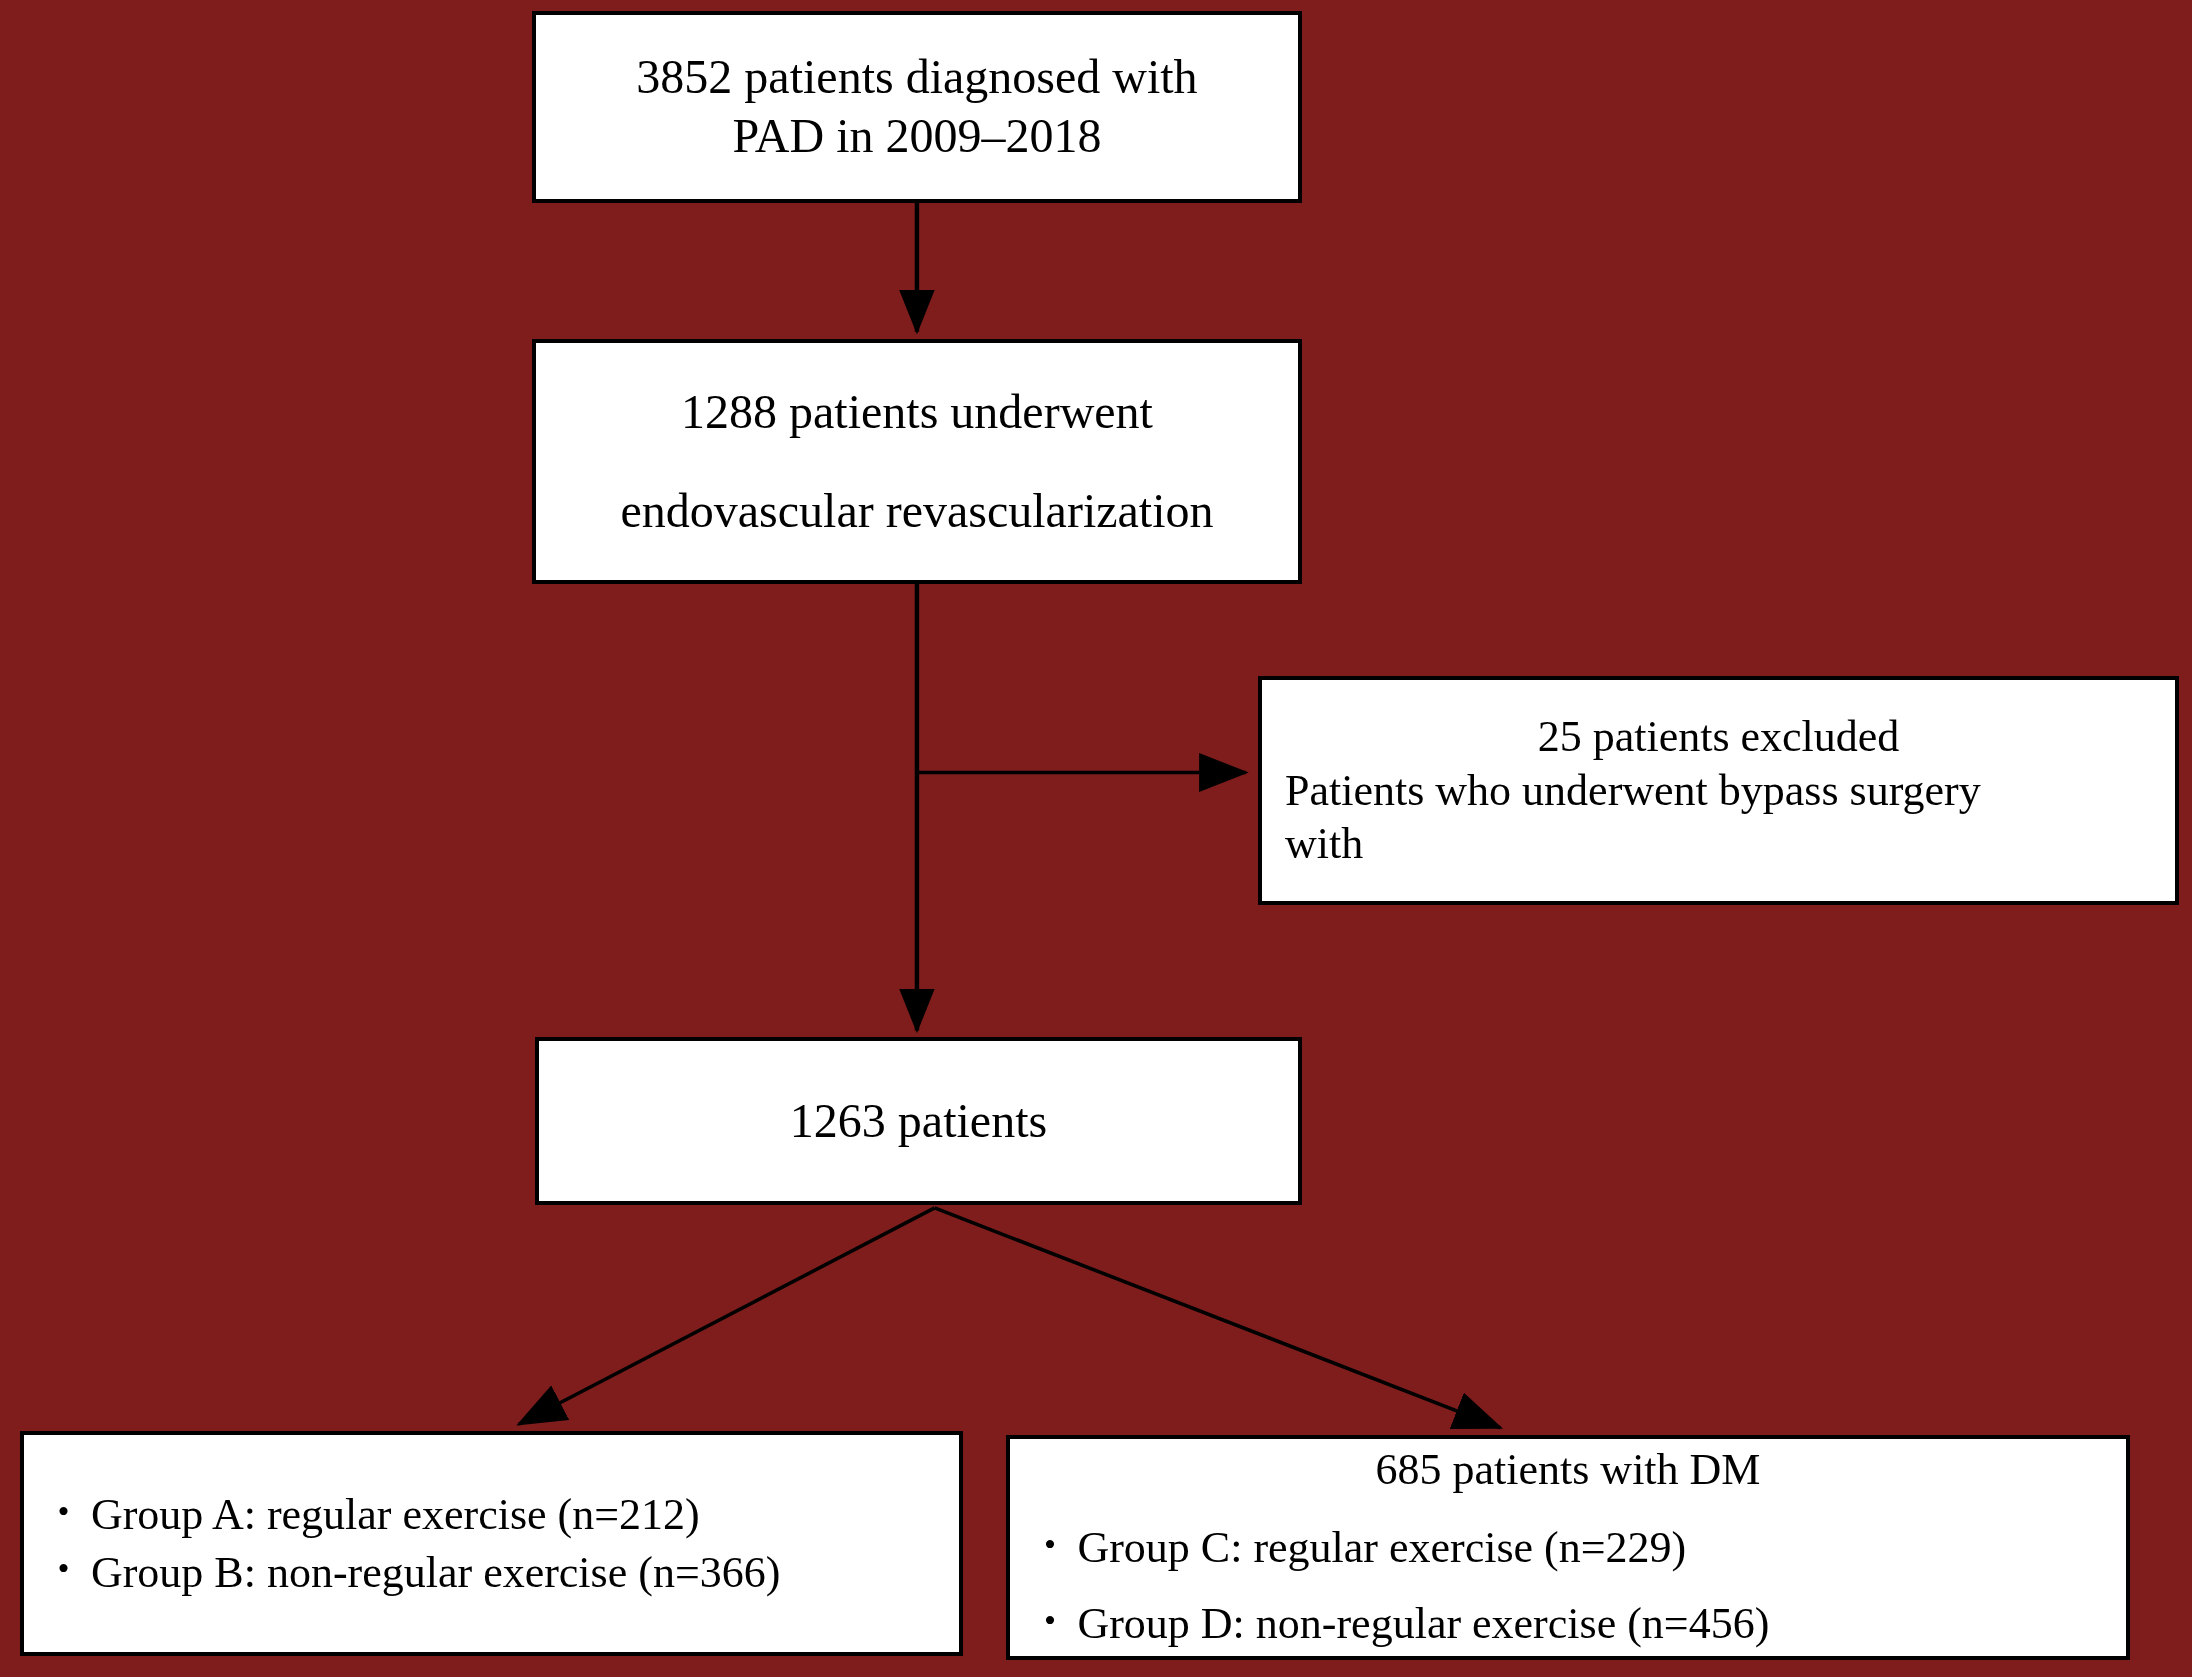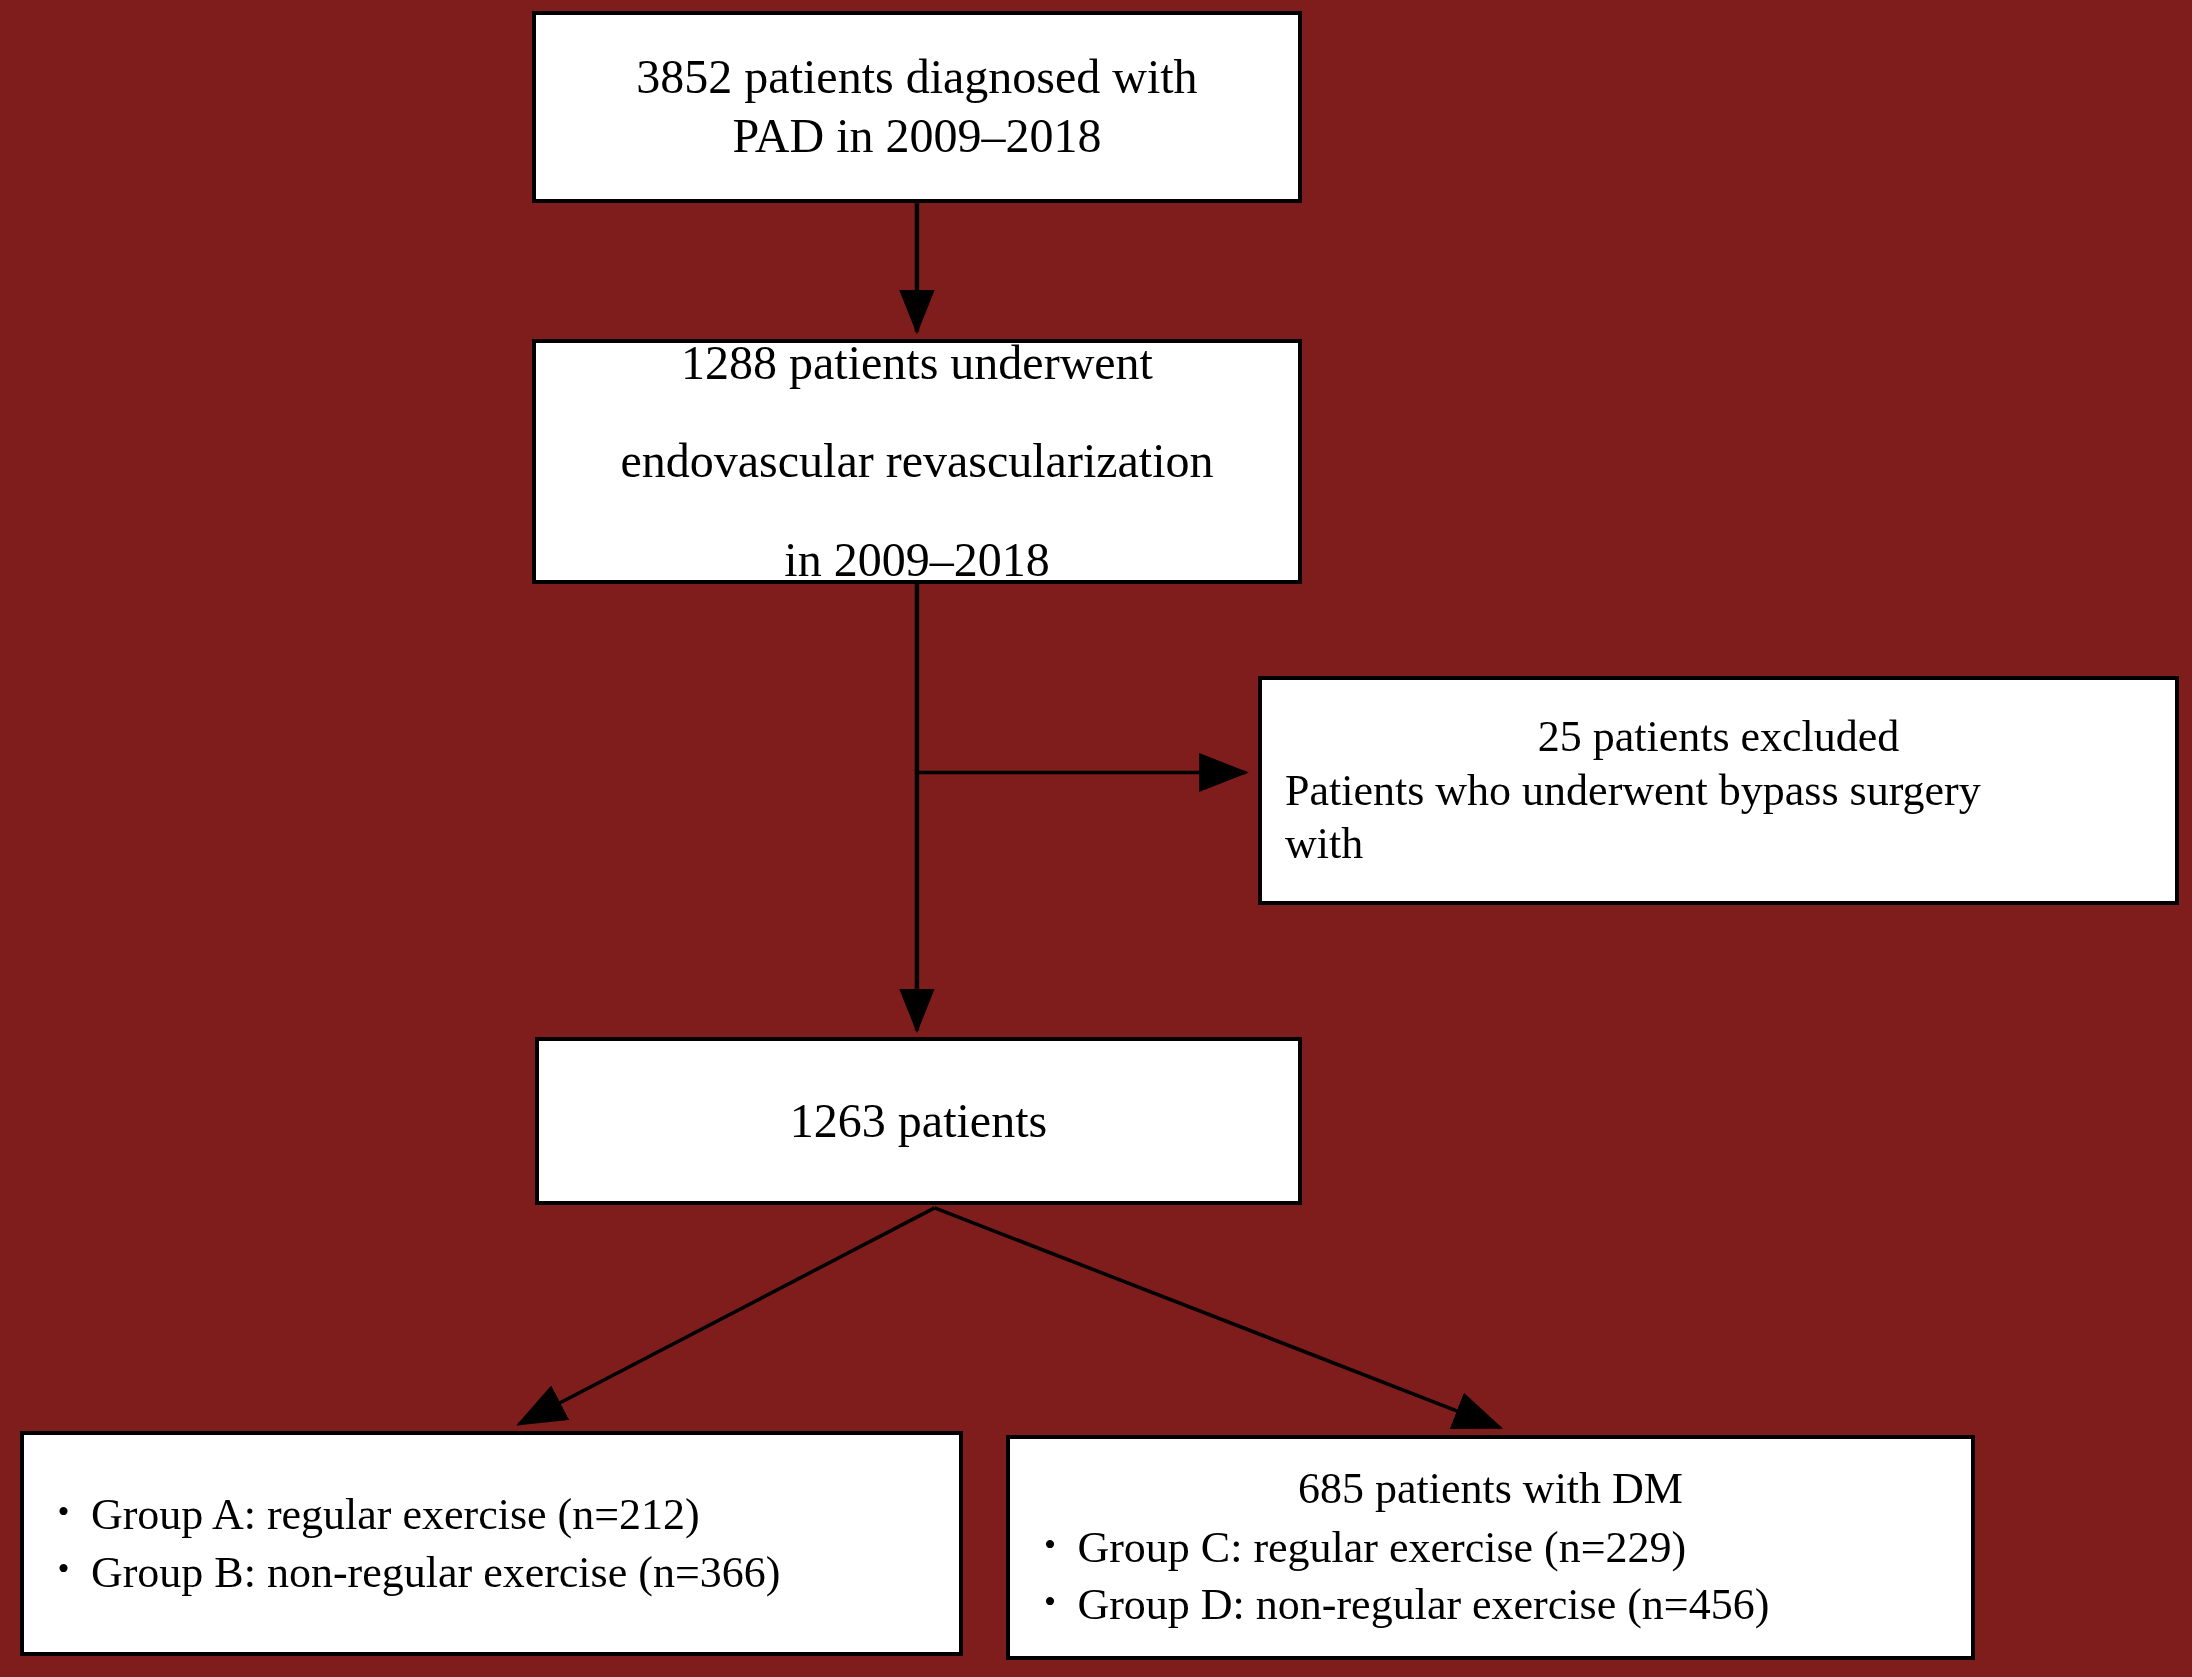--- a/index.html
+++ b/index.html
@@ -77,23 +77,24 @@
     padding: 0 18px;
   }
   #node-nodm {
     left: 19.5px;   top: 1431px;
     width: 943px; height: 225px;
     font-size: 44px;
     padding: 0 12.4px;
   }
   #node-dm {
     left: 1006px; top: 1435px;
-    width: 969px; height: 225px;
+    width: 1124px; height: 225px;
     font-size: 44px;
     padding: 0 12.4px;
+    gap: 19px;
   }
 
   
   .grp-head {
     text-align: center;
     line-height: 1.22;
     margin-bottom: 3.5px;
   }
   .grp-row {
     display: flex;
@@ -141,21 +142,20 @@
   </svg>
 
   <div class="node" id="node-diagnosed">
     <span class="line">3852 patients diagnosed with</span>
     <span class="line">PAD in 2009–2018</span>
   </div>
 
   <div class="node" id="node-revasc">
     <span class="line">1288 patients underwent</span>
     <span class="line">endovascular revascularization</span>
-    <span class="line">in 2009–2018</span>
   </div>
 
   <div class="node left-body" id="node-excluded">
     <span class="line center">25 patients excluded</span>
     <span class="line">Patients who underwent bypass surgery</span>
     <span class="line">with</span>
   </div>
 
   <div class="node" id="node-cohort">
     <span class="line">1263 patients</span>

